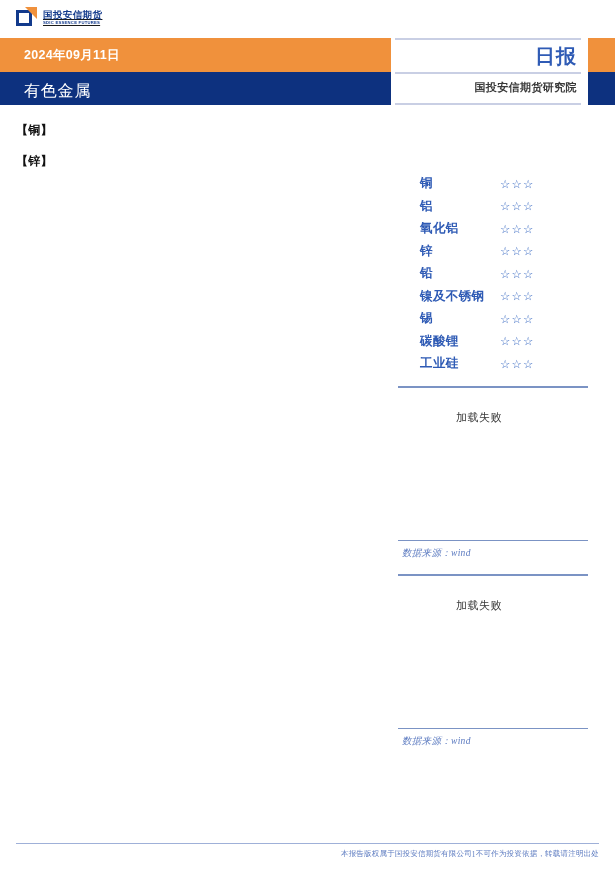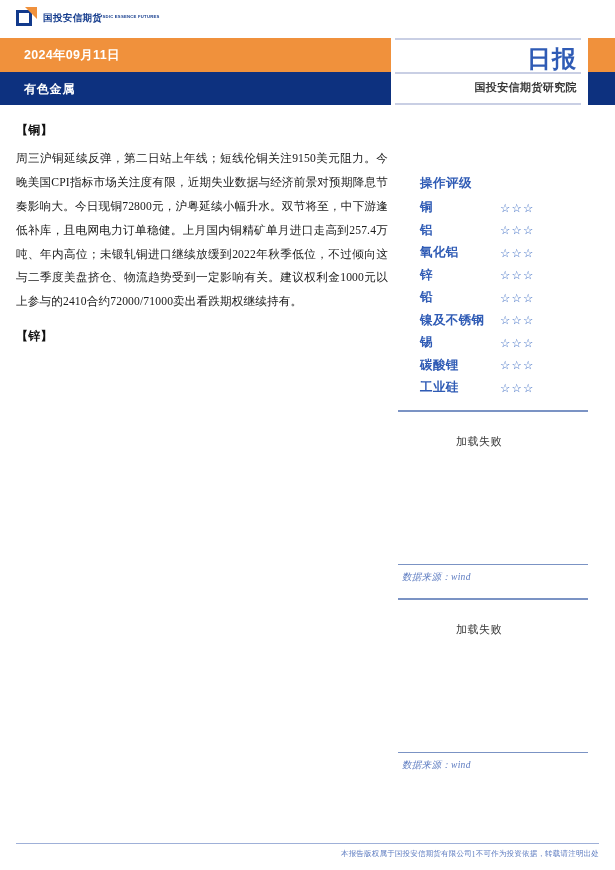--- a/index.html
+++ b/index.html
@@ -44,21 +44,23 @@
   }
   .logo-mark .sq-orange {
     position: absolute;
     left: 9px; top: 0px;
     width: 12px; height: 12px;
     background: #f0913c;
     clip-path: polygon(0 0, 100% 0, 100% 100%);
   }
   .logo-text {
     display: flex;
+    flex-direction: column;
     line-height: 1;
+    text-decoration: underline;
   }
   .logo-cn {
     font-family: "Liberation Sans", sans-serif;
     font-size: 9.5px;
     font-weight: bold;
     color: #123a8c;
     letter-spacing: 0.4px;
   }
   .logo-en {
     font-family: "Liberation Sans", sans-serif;
@@ -88,22 +90,22 @@
     font-family: "Liberation Sans", sans-serif;
     font-size: 12.5px;
     font-weight: bold;
     color: #ffffff;
     letter-spacing: 0.3px;
   }
   .band-category {
     position: absolute;
     left: 24px; top: 81px;
     font-family: "Liberation Sans", sans-serif;
-    font-size: 12px;
-    font-weight: bold;
+    font-size: 16px;
+    font-weight: normal;
     color: #ffffff;
     letter-spacing: 0.8px;
   }
 
   .right-head {
     position: absolute;
     left: 395px; top: 38px;
     width: 186px; height: 67px;
   }
   .rh-rule {
@@ -113,21 +115,21 @@
     height: 2px;
     background: #c9cfe4;
   }
   .rh-rule.r1 { top: 0px; }
   .rh-rule.r2 { top: 34px; }
   .rh-rule.r3 { top: 65px; }
   .rh-title {
     position: absolute;
     right: 4px; top: 5px;
     font-family: "Liberation Sans", sans-serif;
-    font-size: 24px;
+    font-size: 20px;
     font-weight: bold;
     color: #2f5bb5;
     letter-spacing: 1px;
   }
   .rh-sub {
     position: absolute;
     right: 4px; top: 42px;
     font-family: "Liberation Sans", sans-serif;
     font-size: 11px;
     font-weight: bold;
@@ -305,33 +307,31 @@
   <div class="rh-sub">国投安信期货研究院</div>
 </div>
 
 <div class="edge-orange"></div>
 <div class="edge-blue"></div>
 
 <div class="left-col">
 
   <div class="sec">
     <div class="sec-title">【铜】</div>
-    <div class="sec-body">周三沪铜延续反弹，第二日站上年线；短线伦铜关注9150美元阻力。今晚美国CPI指标市场关注度有限，近期失业数据与经济前景对预期降息节奏影响大。今日现铜72800元，沪粤延续小幅升水。双节将至，中下游逢低补库，且电网电力订单稳健。上月国内铜精矿单月进口走高到257.4万吨、年内高位；未锻轧铜进口继续放缓到2022年秋季低位，不过倾向这与二季度美盘挤仓、物流趋势受到一定影响有关。建议权利金1000元以上参与的2410合约72000/71000卖出看跌期权继续持有。</div>
   </div>
 
 
   <div class="sec">
     <div class="sec-title">【锌】</div>
   </div>
 
 </div>
 
 <div class="right-col">
 
-  <div class="rating-title">操作评级</div>
 
   <div class="rating-row">
     <span class="rating-name">铜</span>
     <span class="rating-stars">☆☆☆</span>
   </div>
   <div class="rating-row">
     <span class="rating-name">铝</span>
     <span class="rating-stars">☆☆☆</span>
   </div>
   <div class="rating-row">

